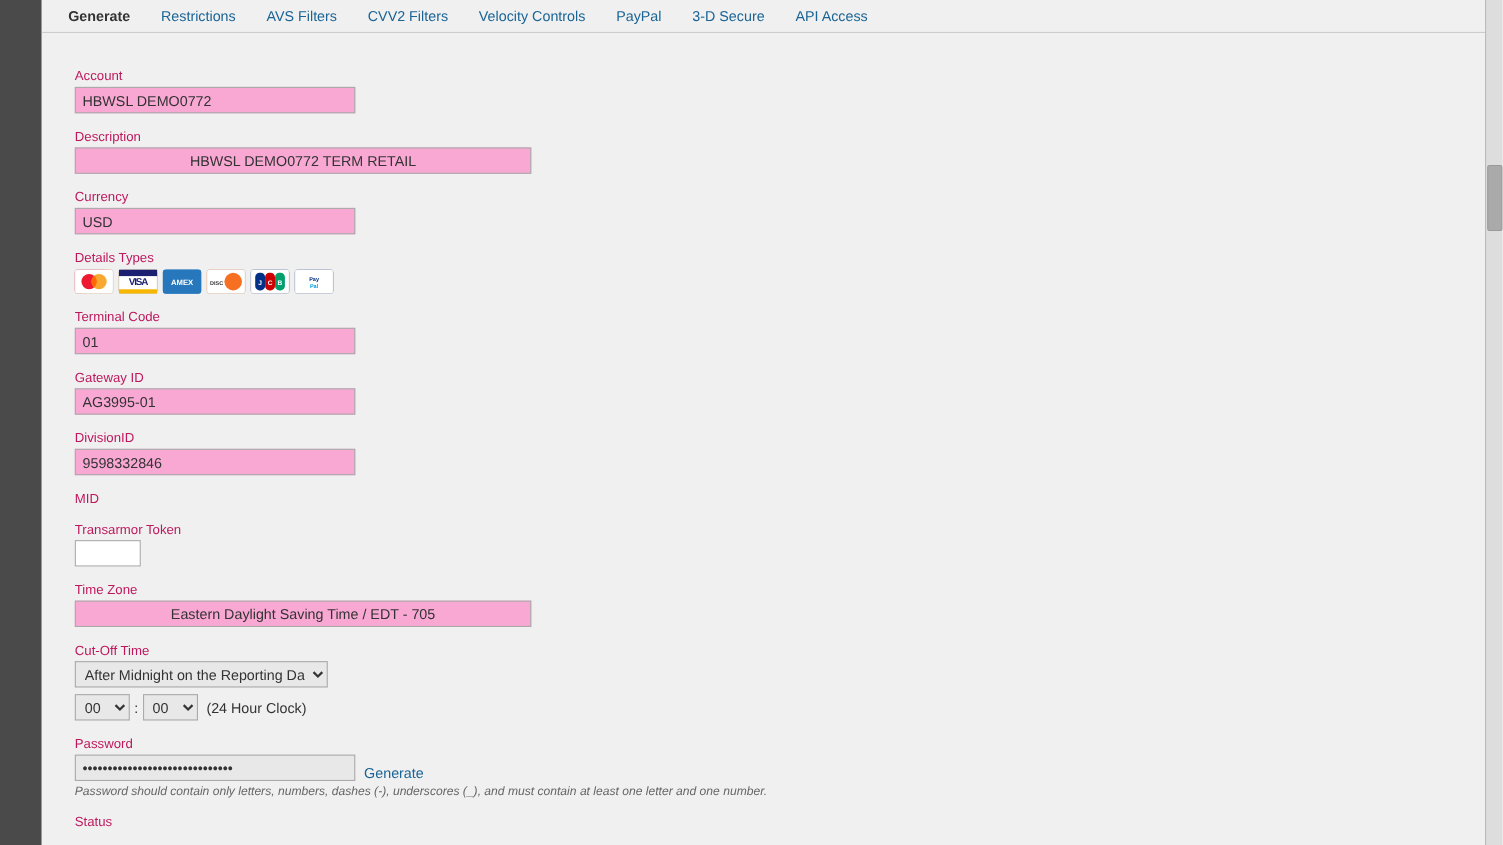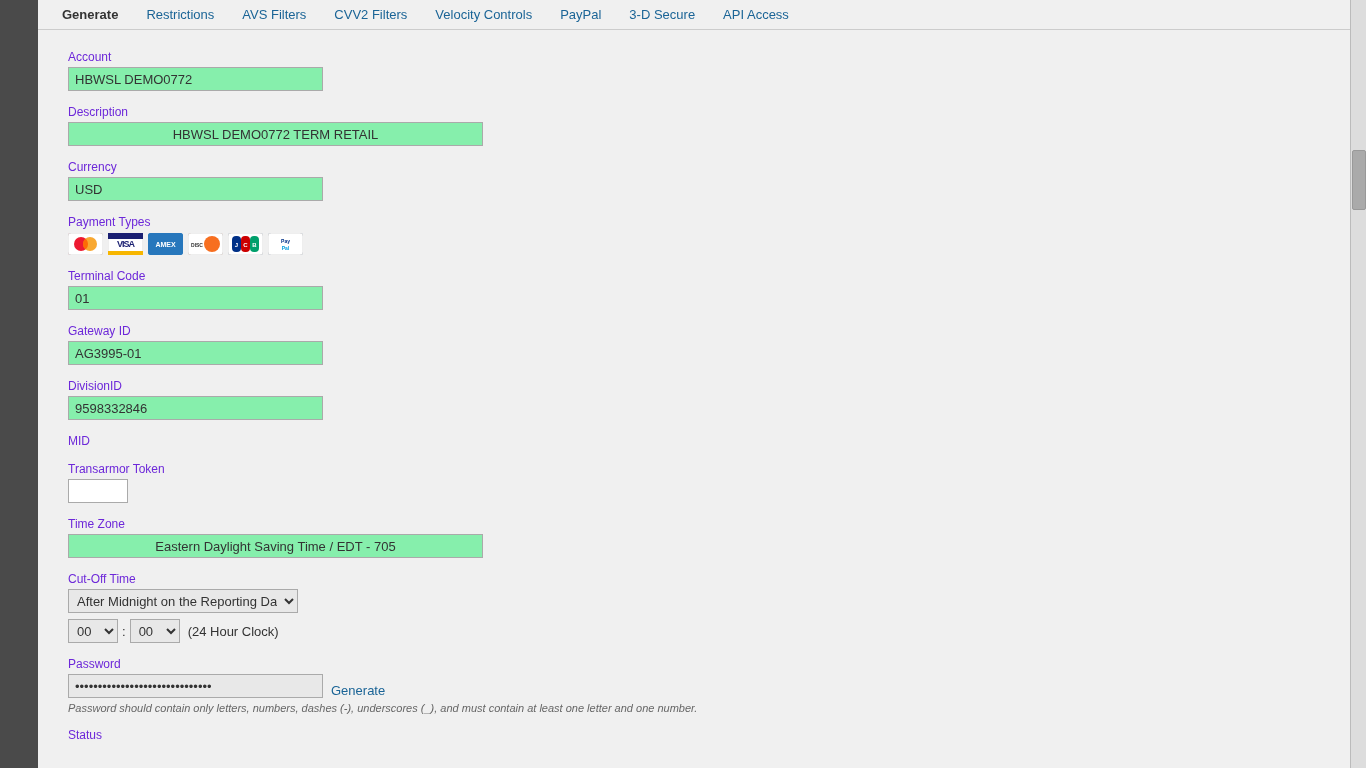--- a/index.html
+++ b/index.html
@@ -13,40 +13,40 @@
 
     .tab-bar { display: flex; align-items: center; background: #f0f0f0; border-bottom: 1px solid #ccc; padding: 0 10px; height: 30px; }
 
     .tab-item { padding: 6px 14px; font-size: 13px; cursor: pointer; color: #1a6496; text-decoration: none; white-space: nowrap; }
     .tab-item.active { color: #333; font-weight: bold; text-decoration: none; }
 
     .form-area { padding: 20px 30px; background: #f0f0f0; }
 
     .form-group { margin-bottom: 14px; }
 
-    .form-label { display: block; font-size: 12px; color: #6d28d9; margin-bottom: 3px; }
+    .form-label { display: block; font-size: 12px; color: #be185d; margin-bottom: 3px; margin-top: 12px; }
 
     .form-input { 
       display: block; 
       width: 255px; 
       padding: 3px 6px; 
       border: 1px solid #aaa; 
       background: #e8e8e8; 
       font-size: 13px; 
       color: #333;
       height: 24px;
     }
 
     .form-input-wide {
       width: 415px;
       text-align: center;
     }
 
     .form-input-readonly {
-      background: #86efac;
+      background: #f9a8d4;
       color: #333;
     }
 
     .payment-icons { display: flex; align-items: center; gap: 5px; margin-top: 4px; }
 
     .card-icon { 
       width: 35px; 
       height: 22px; 
       border-radius: 3px; 
       display: inline-flex; 
@@ -123,21 +123,21 @@
         <label class="form-label">Description</label>
         <input class="form-input form-input-wide form-input-readonly" type="text" readonly="" value="HBWSL DEMO0772 TERM RETAIL" style="">
       </div>
 
       <div class="form-group">
         <label class="form-label">Currency</label>
         <input class="form-input form-input-readonly" type="text" readonly="" value="USD" style="">
       </div>
 
       <div class="form-group">
-        <label class="form-label">Payment Types</label>
+        <label class="form-label">Details Types</label>
         <div class="payment-icons">
           <div class="card-icon card-mastercard">
             <svg width="35" height="22" viewBox="0 0 35 22">
               <rect width="35" height="22" rx="3" fill="#fff" stroke="#ddd"></rect>
               <circle cx="13" cy="11" r="7" fill="#eb001b" opacity="0.9"></circle>
               <circle cx="22" cy="11" r="7" fill="#f79e1b" opacity="0.9"></circle>
               <path d="M17.5 5.5 Q20 8 20 11 Q20 14 17.5 16.5 Q15 14 15 11 Q15 8 17.5 5.5Z" fill="#ff5f00" opacity="0.8"></path>
             </svg>
           </div>
           <div class="card-icon card-visa">

